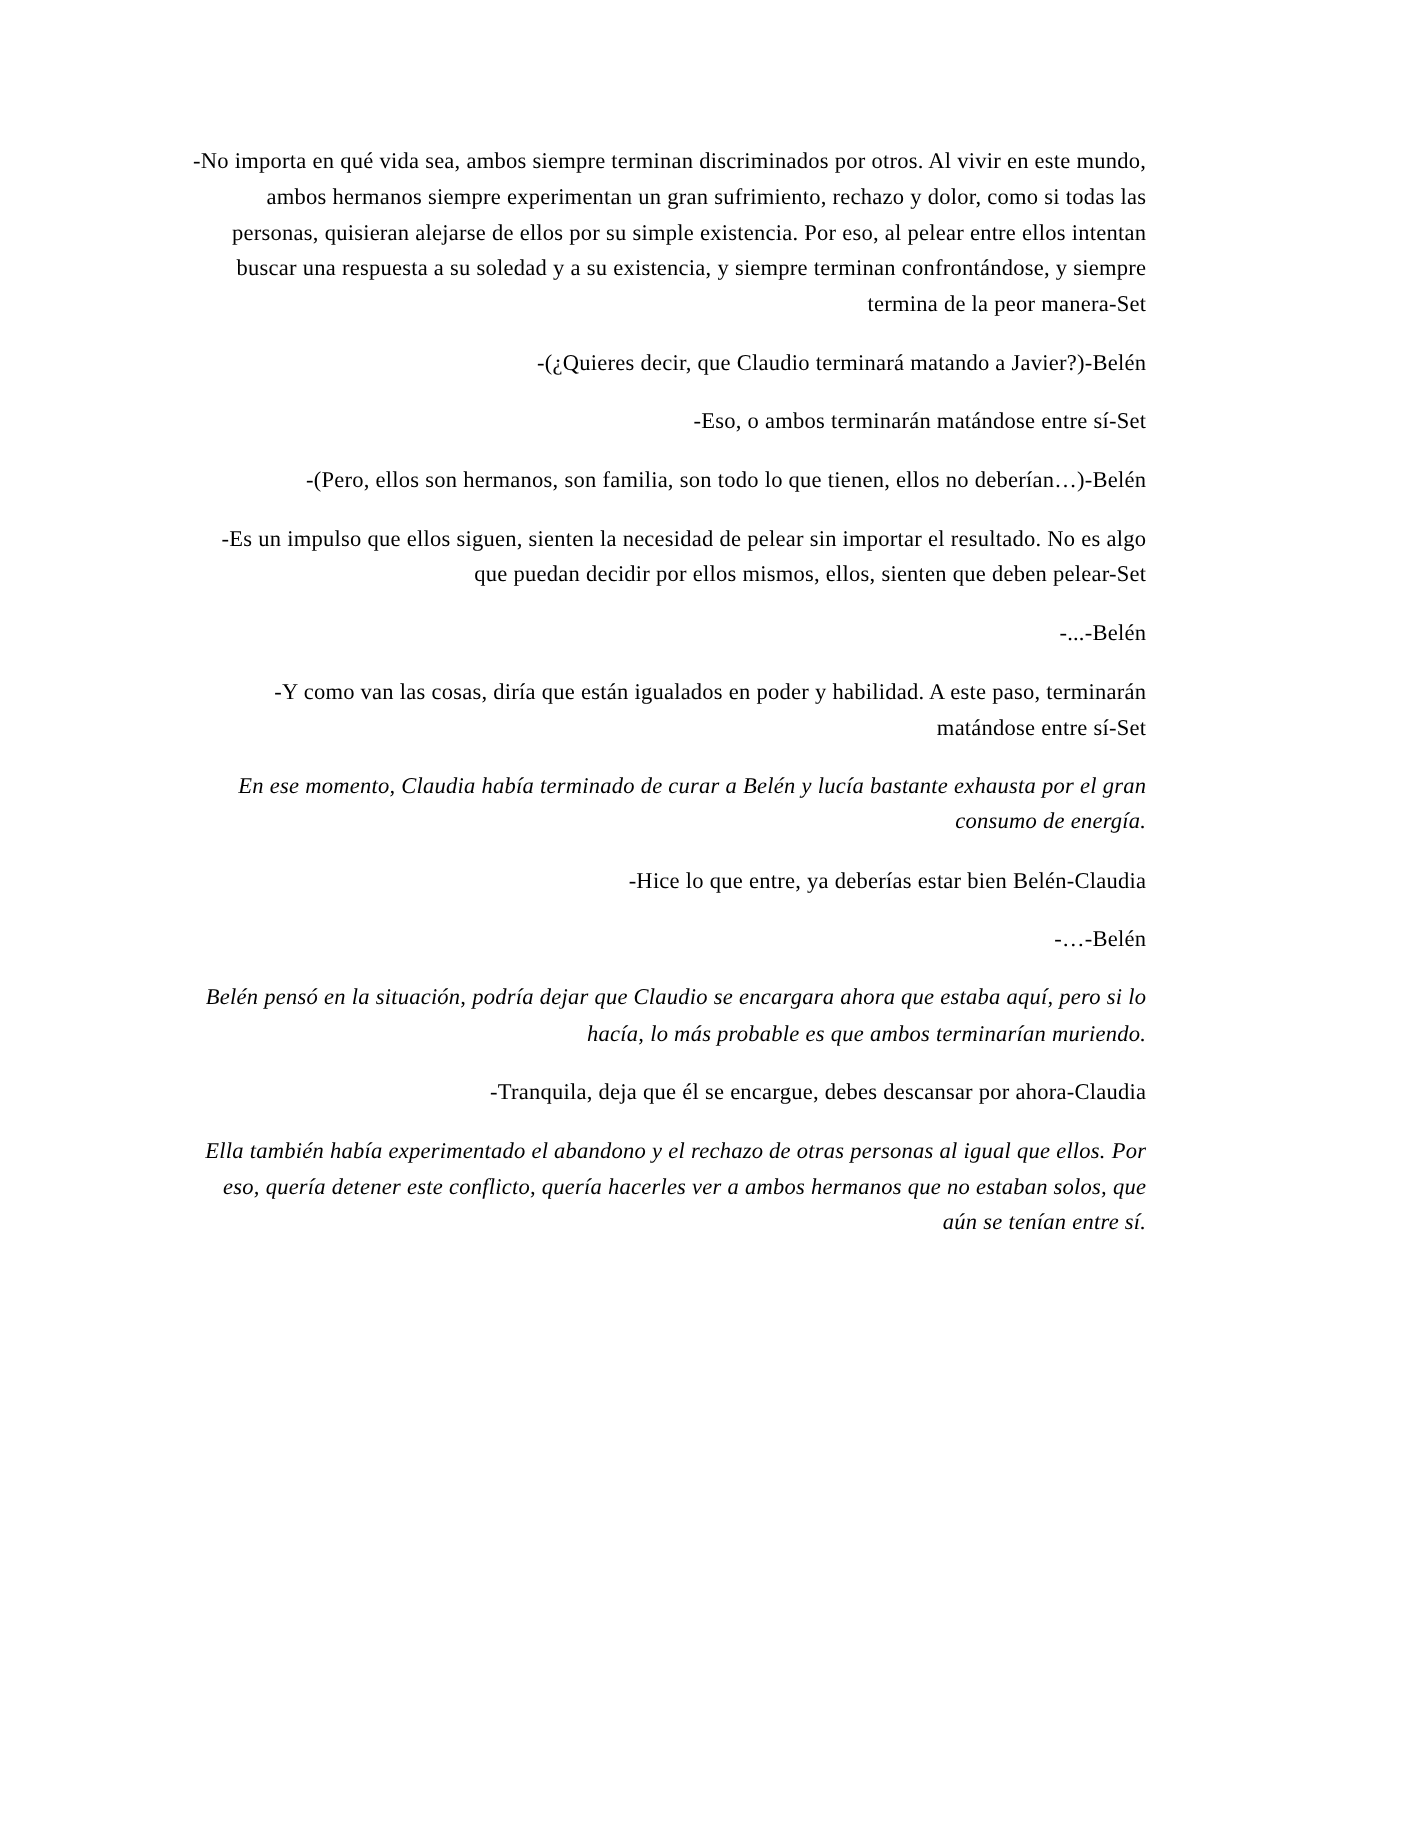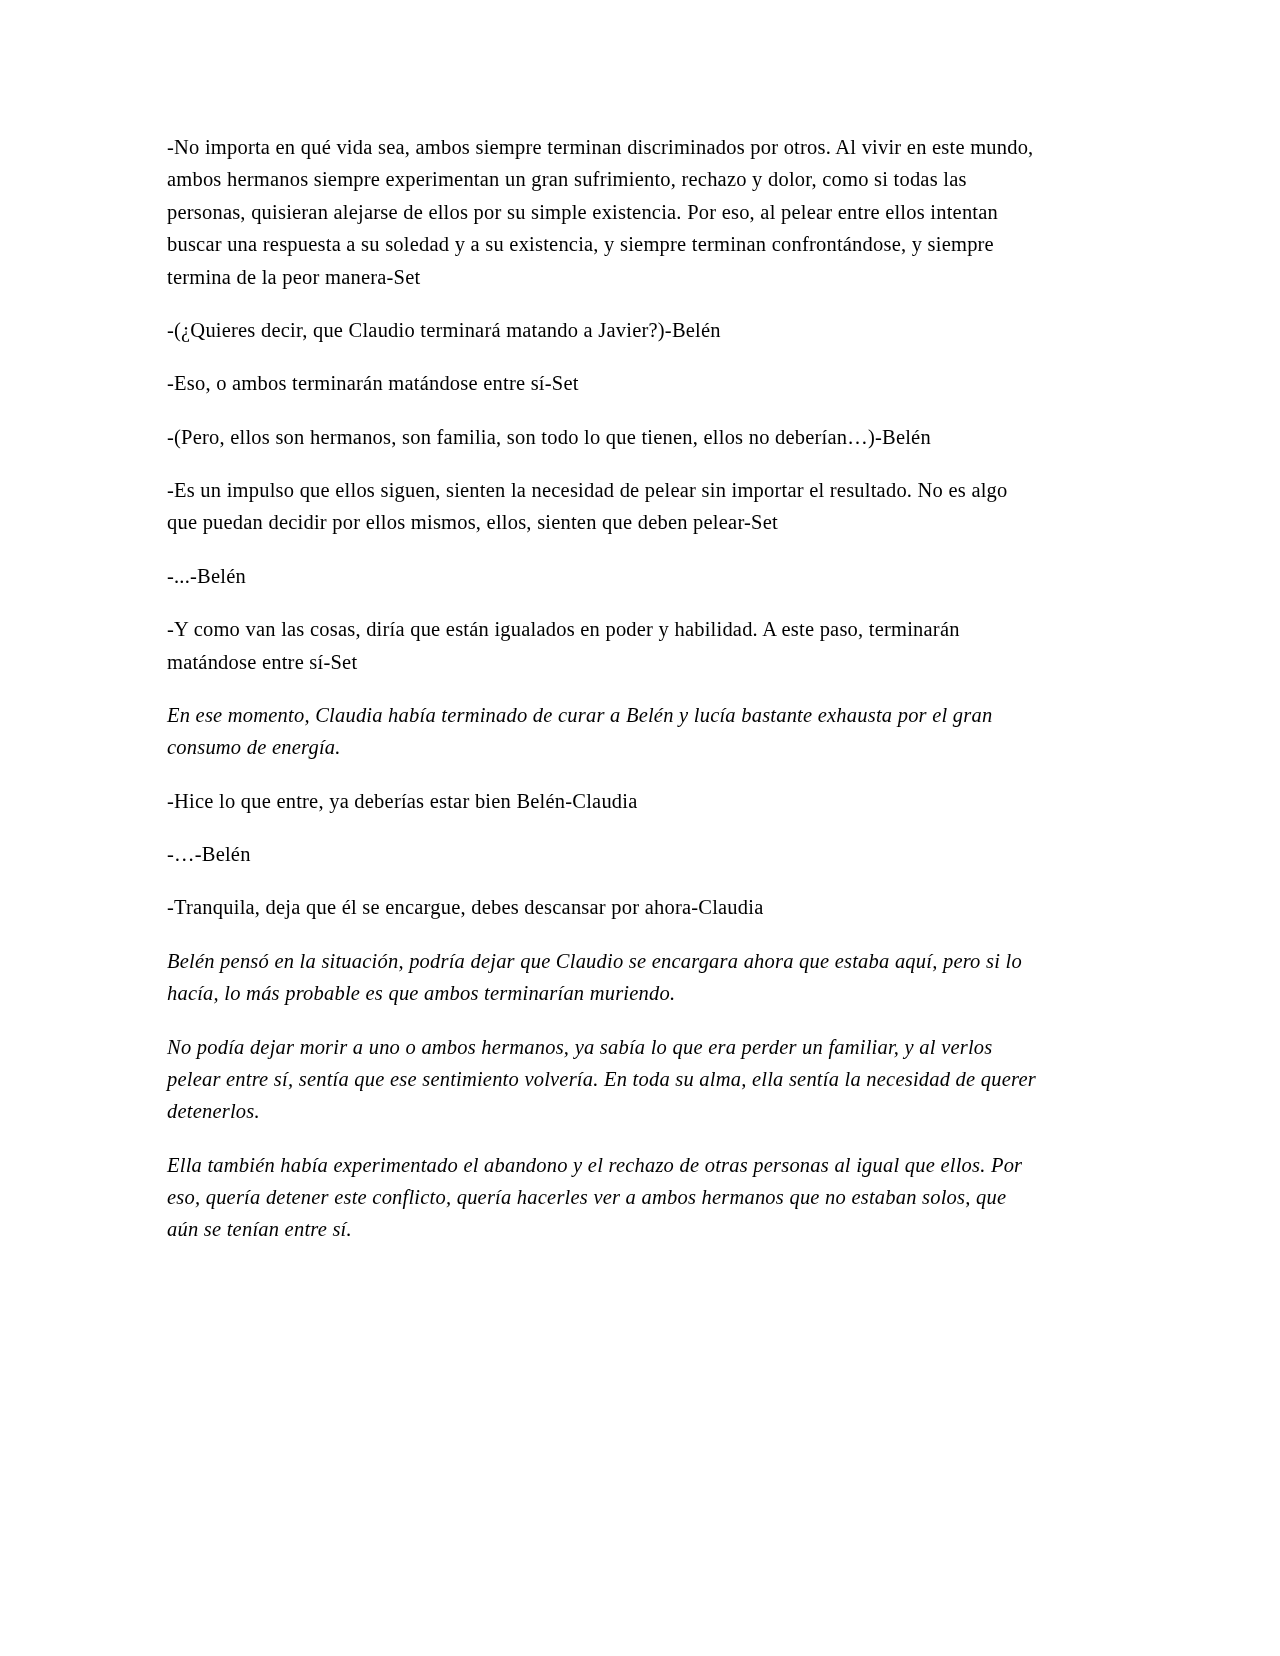--- a/index.html
+++ b/index.html
@@ -24,21 +24,21 @@
   .doc-body {
     position: absolute;
     left: 167px;
     top: 131px;
     width: 875px;
   }
   .para {
     margin: 0 0 21px 0;
     font-size: 20.5px;
     line-height: 1.58;
-    text-align: left;
+    text-align: right;
     letter-spacing: 0.01em;
     word-spacing: 0.005em;
     color: #000000;
     font-weight: 400;
   }
   .para.narrative {
     font-style: italic;
   }
   .para.dialogue {
     font-style: normal;
@@ -55,18 +55,17 @@
       <p class="para dialogue">-No importa en qué vida sea, ambos siempre terminan discriminados por otros. Al vivir en este mundo, ambos hermanos siempre experimentan un gran sufrimiento, rechazo y dolor, como si todas las personas, quisieran alejarse de ellos por su simple existencia. Por eso, al pelear entre ellos intentan buscar una respuesta a su soledad y a su existencia, y siempre terminan confrontándose, y siempre termina de la peor manera-Set</p>
       <p class="para dialogue">-(¿Quieres decir, que Claudio terminará matando a Javier?)-Belén</p>
       <p class="para dialogue">-Eso, o ambos terminarán matándose entre sí-Set</p>
       <p class="para dialogue">-(Pero, ellos son hermanos, son familia, son todo lo que tienen, ellos no deberían…)-Belén</p>
       <p class="para dialogue">-Es un impulso que ellos siguen, sienten la necesidad de pelear sin importar el resultado. No es algo que puedan decidir por ellos mismos, ellos, sienten que deben pelear-Set</p>
       <p class="para dialogue">-...-Belén</p>
       <p class="para dialogue">-Y como van las cosas, diría que están igualados en poder y habilidad. A este paso, terminarán matándose entre sí-Set</p>
       <p class="para narrative">En ese momento, Claudia había terminado de curar a Belén y lucía bastante exhausta por el gran consumo de energía.</p>
       <p class="para dialogue">-Hice lo que entre, ya deberías estar bien Belén-Claudia</p>
       <p class="para dialogue">-…-Belén</p>
+      <p class="para narrative">Belén pensó en la situación, podría dejar que Claudio se encargara ahora que estaba aquí, pero si lo hacía, lo más probable es que ambos terminarían muriendo.</p>
       <p class="para dialogue">-Tranquila, deja que él se encargue, debes descansar por ahora-Claudia</p>
-      <p class="para narrative">Belén pensó en la situación, podría dejar que Claudio se encargara ahora que estaba aquí, pero si lo hacía, lo más probable es que ambos terminarían muriendo.</p>
-      <p class="para narrative">No podía dejar morir a uno o ambos hermanos, ya sabía lo que era perder un familiar, y al verlos pelear entre sí, sentía que ese sentimiento volvería. En toda su alma, ella sentía la necesidad de querer detenerlos.</p>
       <p class="para narrative">Ella también había experimentado el abandono y el rechazo de otras personas al igual que ellos. Por eso, quería detener este conflicto, quería hacerles ver a ambos hermanos que no estaban solos, que aún se tenían entre sí.</p>
     </div>
 </div>
 
 </body></html>

